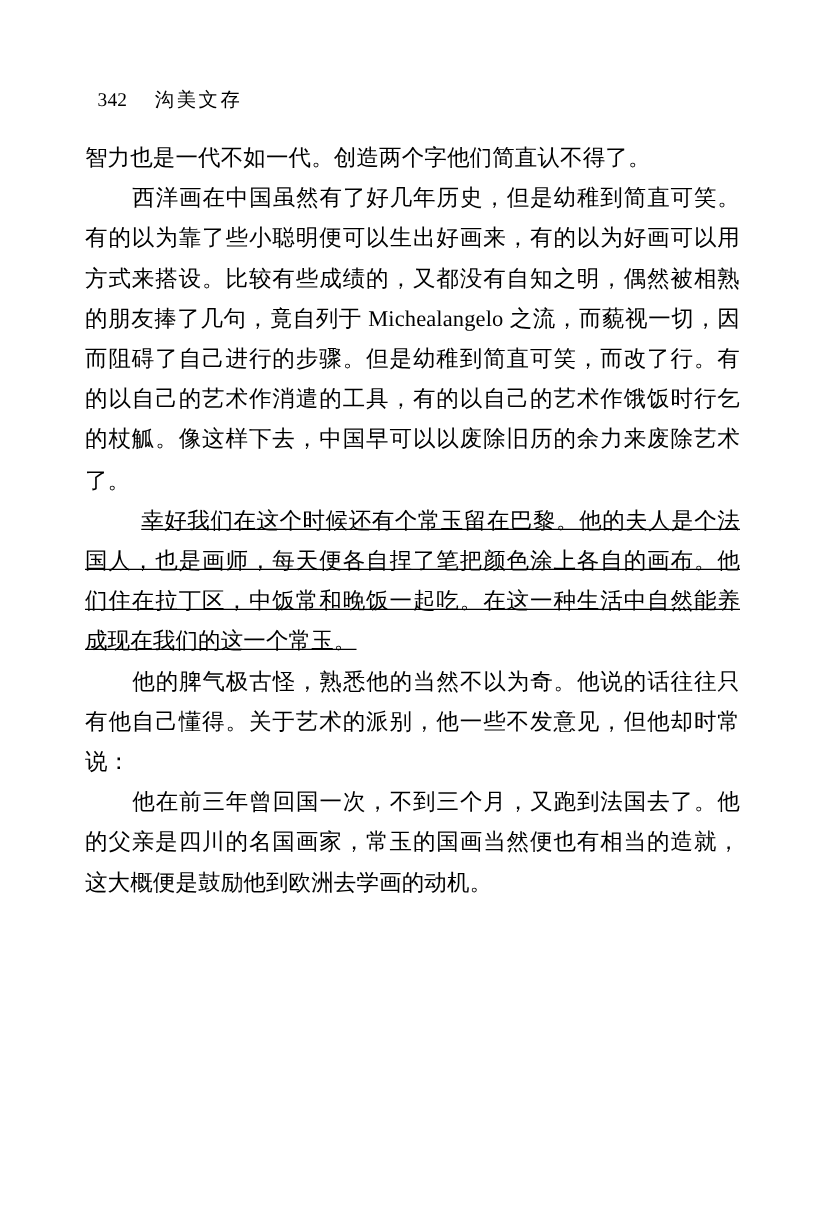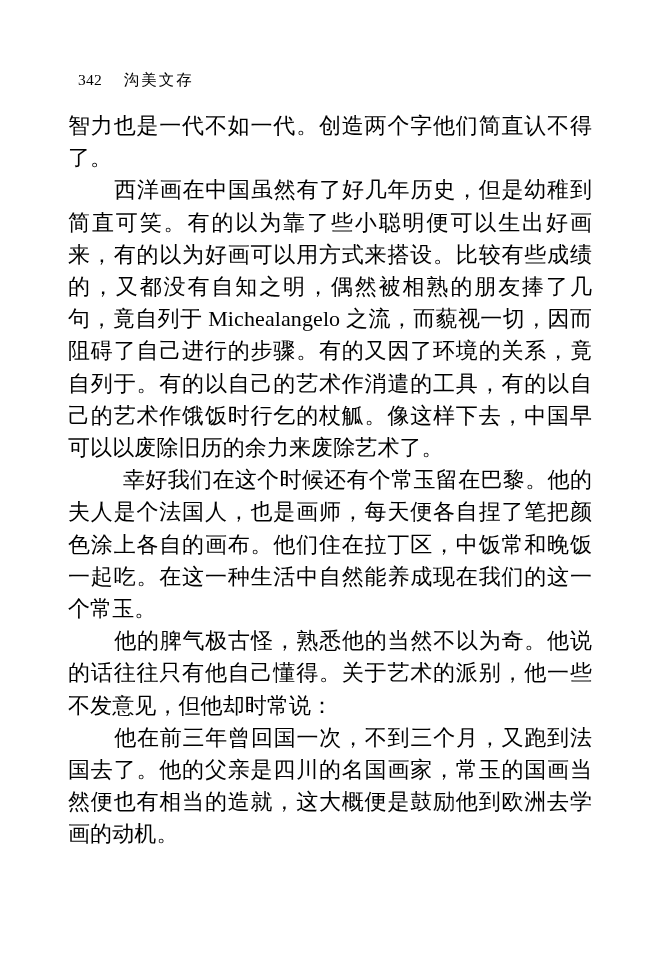--- a/index.html
+++ b/index.html
@@ -42,45 +42,46 @@
     letter-spacing: 2px;
     text-align: center;
   }
   .body-text {
     position: absolute;
     top: 110px;
     left: 68px;
     width: 524px;
   }
   .para {
-    font-size: 22px;
+    font-size: 18px;
     line-height: 32.2px;
     text-align: justify;
     text-justify: inter-ideograph;
     margin: 0;
     letter-spacing: 0.1px;
   }
   .para.indent {
     text-indent: 2.1em;
   }
   .para.indent-wide {
     text-indent: 2.5em;
+    text-decoration: underline;
   }
 </style>
 </head>
 <body>
 
 <div class="page">
 
   <div class="header">
     <span class="page-number">342</span>
     <span class="running-title">沟美文存</span>
   </div>
 
   <div class="body-text">
     <p class="para">智力也是一代不如一代。创造两个字他们简直认不得了。</p>
-    <p class="para indent">西洋画在中国虽然有了好几年历史，但是幼稚到简直可笑。有的以为靠了些小聪明便可以生出好画来，有的以为好画可以用方式来搭设。比较有些成绩的，又都没有自知之明，偶然被相熟的朋友捧了几句，竟自列于 Michealangelo 之流，而藐视一切，因而阻碍了自己进行的步骤。有的又因了环境的关系，竟自列于。有的以自己的艺术作消遣的工具，有的以自己的艺术作饿饭时行乞的杖觚。像这样下去，中国早可以以废除旧历的余力来废除艺术了。</p>
+    <p class="para indent">西洋画在中国虽然有了好几年历史，但是幼稚到简直可笑。有的以为靠了些小聪明便可以生出好画来，有的以为好画可以用方式来搭设。比较有些成绩的，又都没有自知之明，偶然被相熟的朋友捧了几句，竟自列于 Michealangelo 之流，而藐视一切，因而阻碍了自己进行的步骤。但是幼稚到简直可笑，而改了行。有的以自己的艺术作消遣的工具，有的以自己的艺术作饿饭时行乞的杖觚。像这样下去，中国早可以以废除旧历的余力来废除艺术了。</p>
     <p class="para indent-wide">幸好我们在这个时候还有个常玉留在巴黎。他的夫人是个法国人，也是画师，每天便各自捏了笔把颜色涂上各自的画布。他们住在拉丁区，中饭常和晚饭一起吃。在这一种生活中自然能养成现在我们的这一个常玉。</p>
     <p class="para indent">他的脾气极古怪，熟悉他的当然不以为奇。他说的话往往只有他自己懂得。关于艺术的派别，他一些不发意见，但他却时常说：</p>
     <p class="para indent">他在前三年曾回国一次，不到三个月，又跑到法国去了。他的父亲是四川的名国画家，常玉的国画当然便也有相当的造就，这大概便是鼓励他到欧洲去学画的动机。</p>
   </div>
 
 </div>
 
 </body></html>

